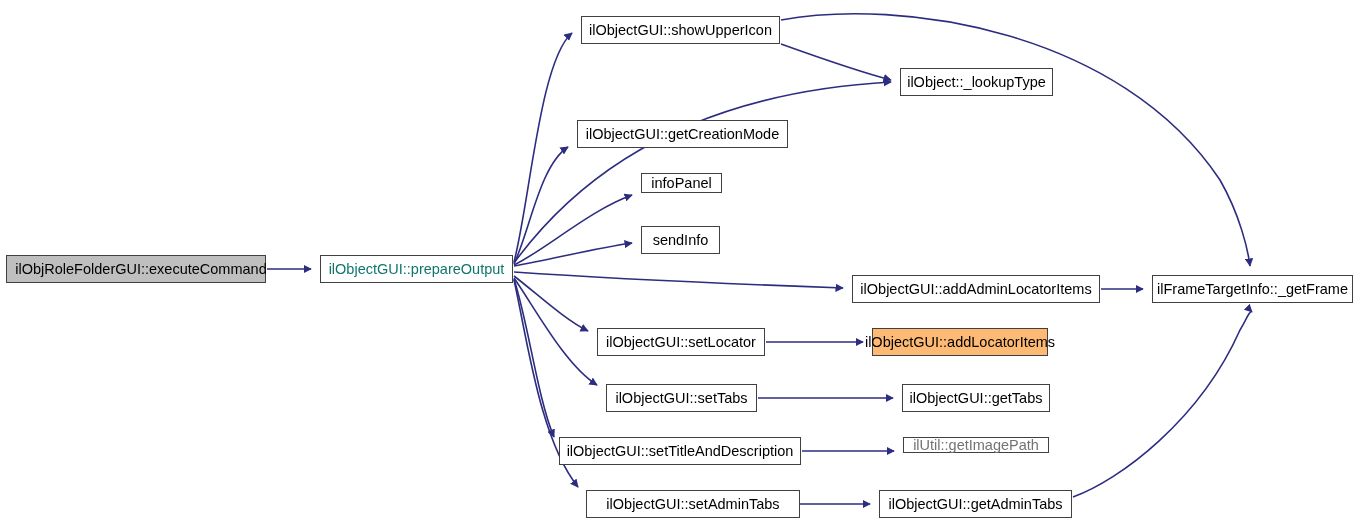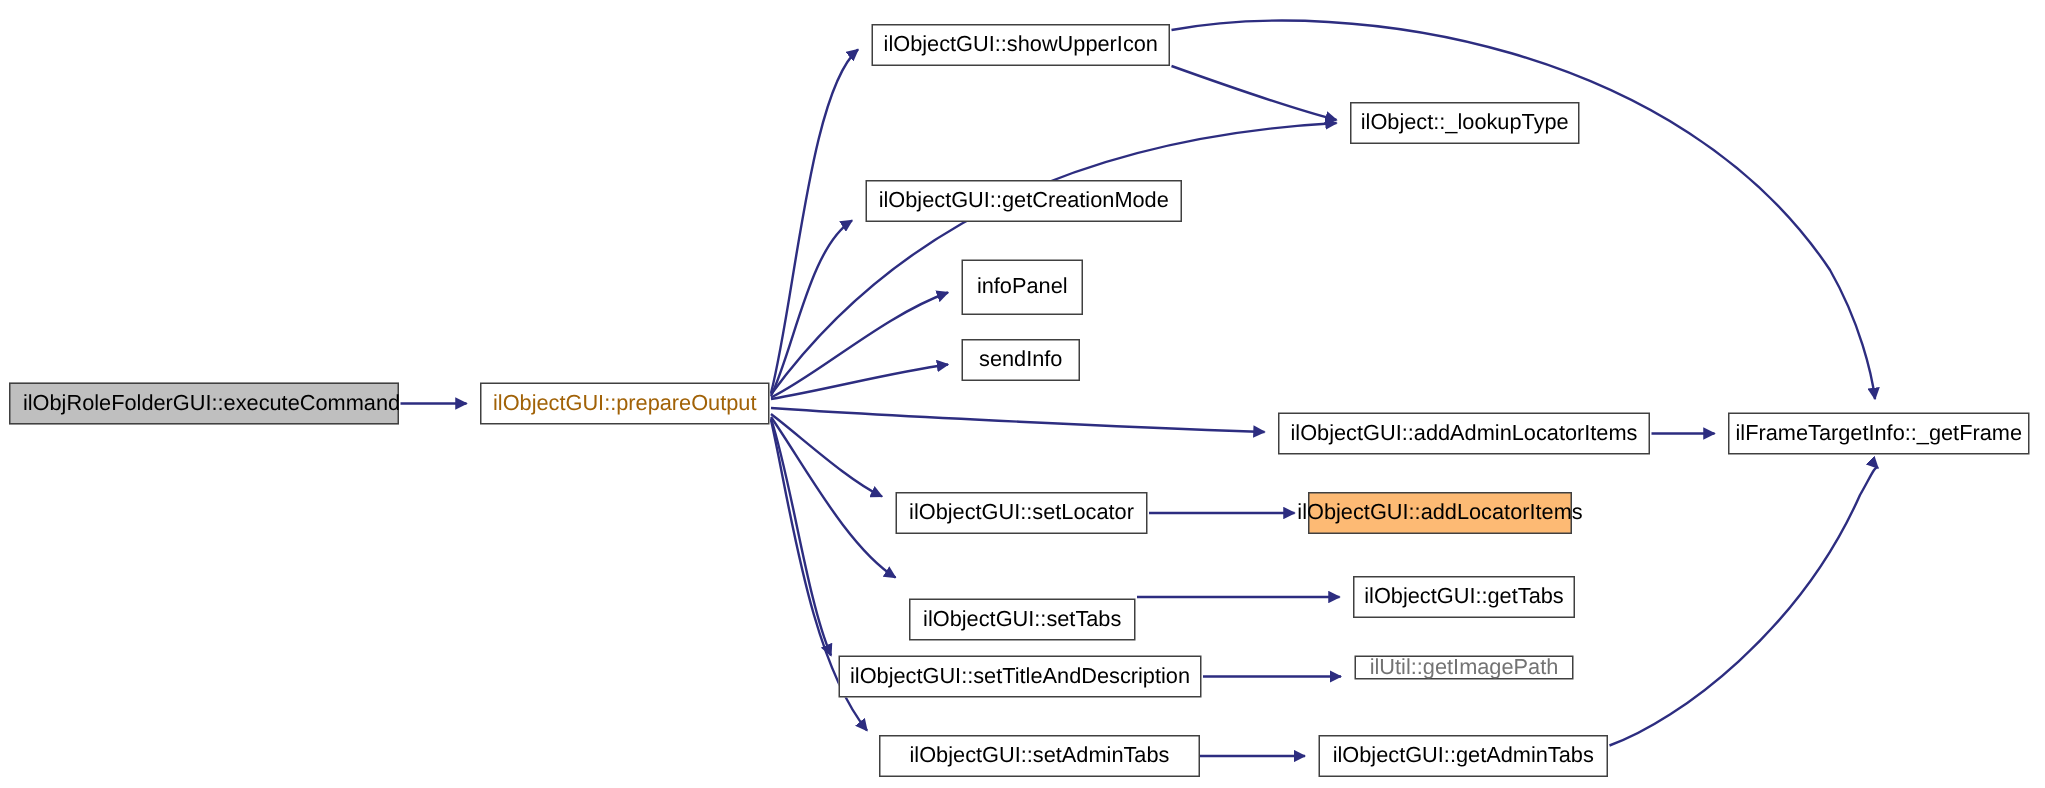--- a/index.html
+++ b/index.html
@@ -74,51 +74,51 @@
         <path d="M 758,398 L 893,398" marker-end="url(#arrow)"></path>
         <path d="M 802,451 L 894,451" marker-end="url(#arrow)"></path>
         <path d="M 776,504 L 870,504" marker-end="url(#arrow)"></path>
         <path d="M 1073,497 C 1120,480 1200,420 1240,330 C 1247,318 1250,310 1252,312" marker-end="url(#arrow)"></path>
       </g>
   </svg>
   <div id="node-layer">
       <div class="node highlight" style="left: 6px; top: 255px; width: 260px; height: 28px; border-color: rgb(64, 64, 64); background: rgb(191, 191, 191); color: rgb(0, 0, 0);">
         <span class="node-label">ilObjRoleFolderGUI::executeCommand</span>
       </div>
-      <div class="node" style="left: 320px; top: 255px; width: 193px; height: 28px; border-color: rgb(64, 64, 64); background: rgb(255, 255, 255); color: #a16207;">
+      <div class="node" style="left: 320px; top: 255px; width: 193px; height: 28px; border-color: rgb(64, 64, 64); background: rgb(255, 255, 255); color: #0f766e;">
         <span class="node-label">ilObjectGUI::prepareOutput</span>
       </div>
       <div class="node" style="left: 581px; top: 16px; width: 199px; height: 28px; border-color: rgb(64, 64, 64); background: rgb(255, 255, 255); color: rgb(0, 0, 0);">
         <span class="node-label">ilObjectGUI::showUpperIcon</span>
       </div>
       <div class="node" style="left: 900px; top: 68px; width: 153px; height: 28px; border-color: rgb(64, 64, 64); background: rgb(255, 255, 255); color: rgb(0, 0, 0);">
         <span class="node-label">ilObject::_lookupType</span>
       </div>
       <div class="node" style="left: 577px; top: 120px; width: 211px; height: 28px; border-color: rgb(64, 64, 64); background: rgb(255, 255, 255); color: rgb(0, 0, 0); text-align: center;">
         <span class="node-label">ilObjectGUI::getCreationMode</span>
       </div>
-      <div class="node" style="left: 641px; top: 173px; width: 81px; height: 37px; border-color: rgb(64, 64, 64); background: rgb(255, 255, 255); color: rgb(0, 0, 0);">
+      <div class="node" style="left: 641px; top: 173px; width: 81px; height: 20px; border-color: rgb(64, 64, 64); background: rgb(255, 255, 255); color: rgb(0, 0, 0);">
         <span class="node-label">infoPanel</span>
       </div>
       <div class="node" style="left: 641px; top: 226px; width: 79px; height: 28px; border-color: rgb(64, 64, 64); background: rgb(255, 255, 255); color: rgb(0, 0, 0);">
         <span class="node-label">sendInfo</span>
       </div>
       <div class="node" style="left: 852px; top: 275px; width: 248px; height: 28px; border-color: rgb(64, 64, 64); background: rgb(255, 255, 255); color: rgb(0, 0, 0);">
         <span class="node-label">ilObjectGUI::addAdminLocatorItems</span>
       </div>
       <div class="node" style="left: 1152px; top: 275px; width: 201px; height: 28px; border-color: rgb(64, 64, 64); background: rgb(255, 255, 255); color: rgb(0, 0, 0);">
         <span class="node-label">ilFrameTargetInfo::_getFrame</span>
       </div>
       <div class="node" style="left: 597px; top: 328px; width: 168px; height: 28px; border-color: rgb(64, 64, 64); background: rgb(255, 255, 255); color: rgb(0, 0, 0);">
         <span class="node-label">ilObjectGUI::setLocator</span>
       </div>
       <div class="node" style="left: 872px; top: 328px; width: 176px; height: 28px; border-color: rgb(64, 64, 64); background: #fdba74; color: rgb(0, 0, 0);">
         <span class="node-label">ilObjectGUI::addLocatorItems</span>
       </div>
-      <div class="node" style="left: 606px; top: 399px; width: 151px; height: 28px; border-color: rgb(64, 64, 64); background: rgb(255, 255, 255); color: rgb(0, 0, 0);">
+      <div class="node" style="left: 606px; top: 384px; width: 151px; height: 28px; border-color: rgb(64, 64, 64); background: rgb(255, 255, 255); color: rgb(0, 0, 0);">
         <span class="node-label">ilObjectGUI::setTabs</span>
       </div>
       <div class="node" style="left: 902px; top: 384px; width: 148px; height: 28px; border-color: rgb(64, 64, 64); background: rgb(255, 255, 255); color: rgb(0, 0, 0);">
         <span class="node-label">ilObjectGUI::getTabs</span>
       </div>
       <div class="node" style="left: 559px; top: 437px; width: 242px; height: 28px; border-color: rgb(64, 64, 64); background: rgb(255, 255, 255); color: rgb(0, 0, 0);">
         <span class="node-label">ilObjectGUI::setTitleAndDescription</span>
       </div>
       <div class="node" style="left: 903px; top: 437px; width: 146px; height: 16px; border-color: rgb(64, 64, 64); background: rgb(255, 255, 255); color: #737373;">
         <span class="node-label">ilUtil::getImagePath</span>

